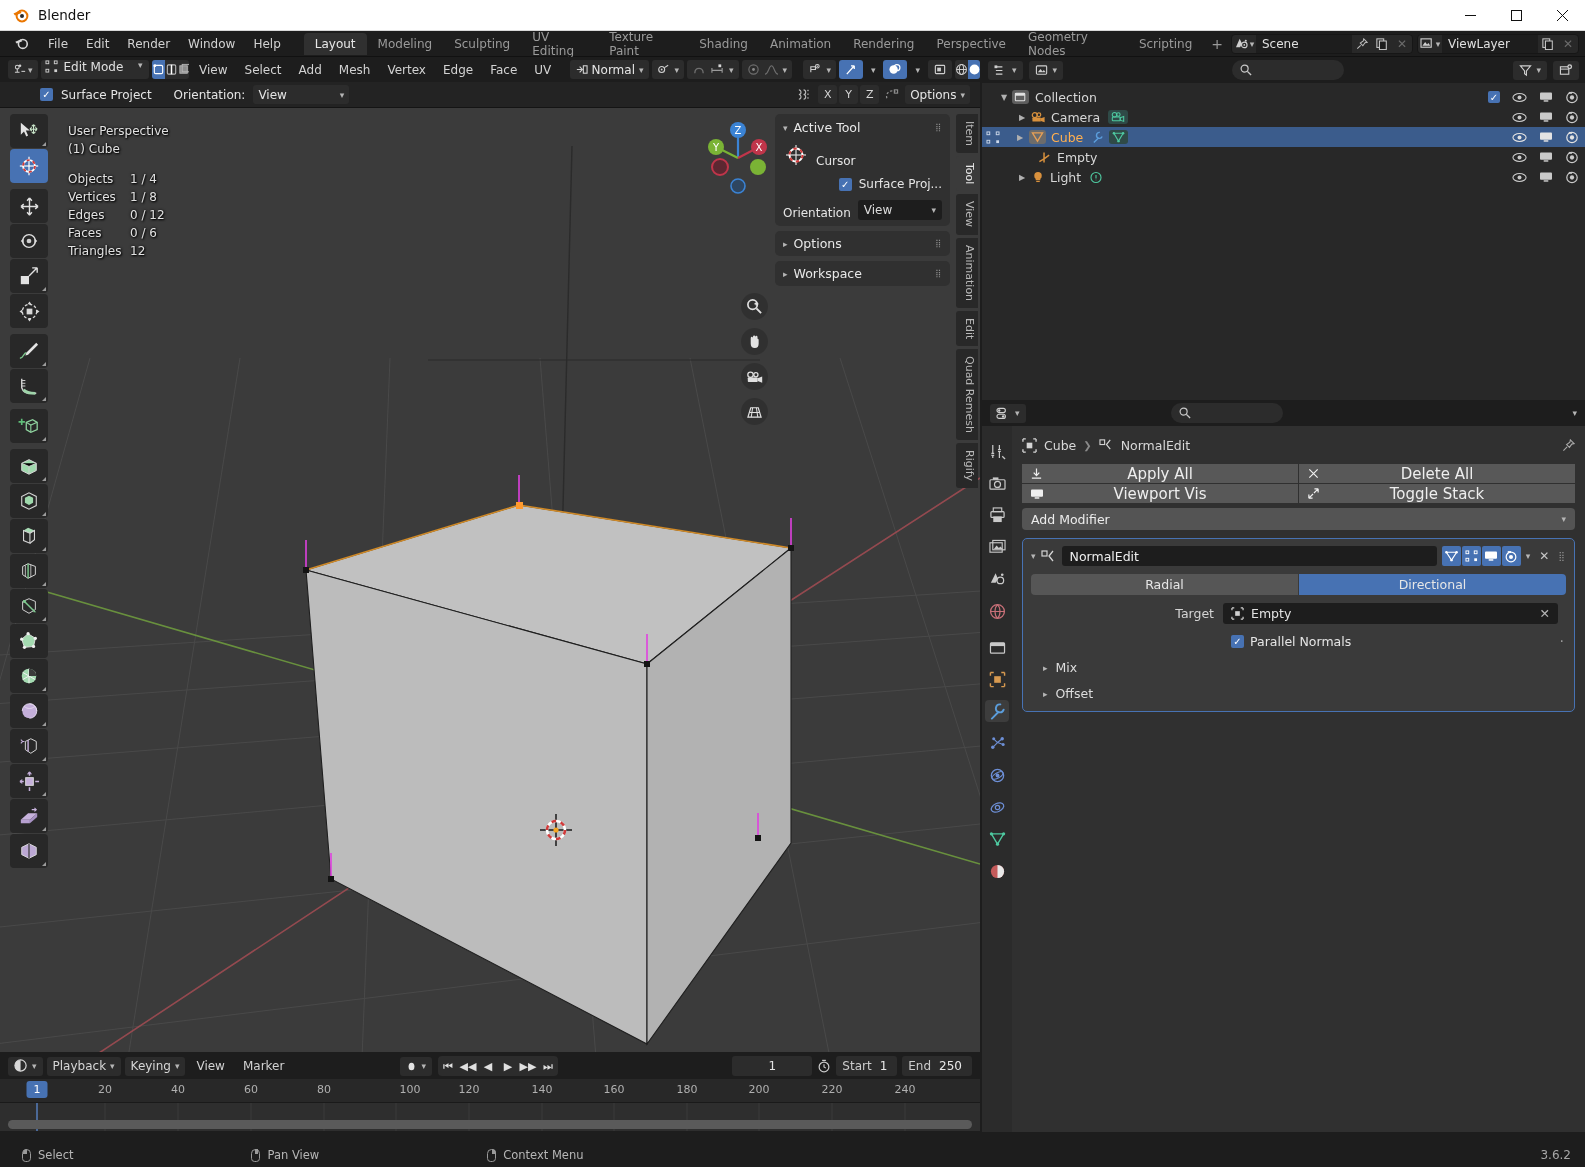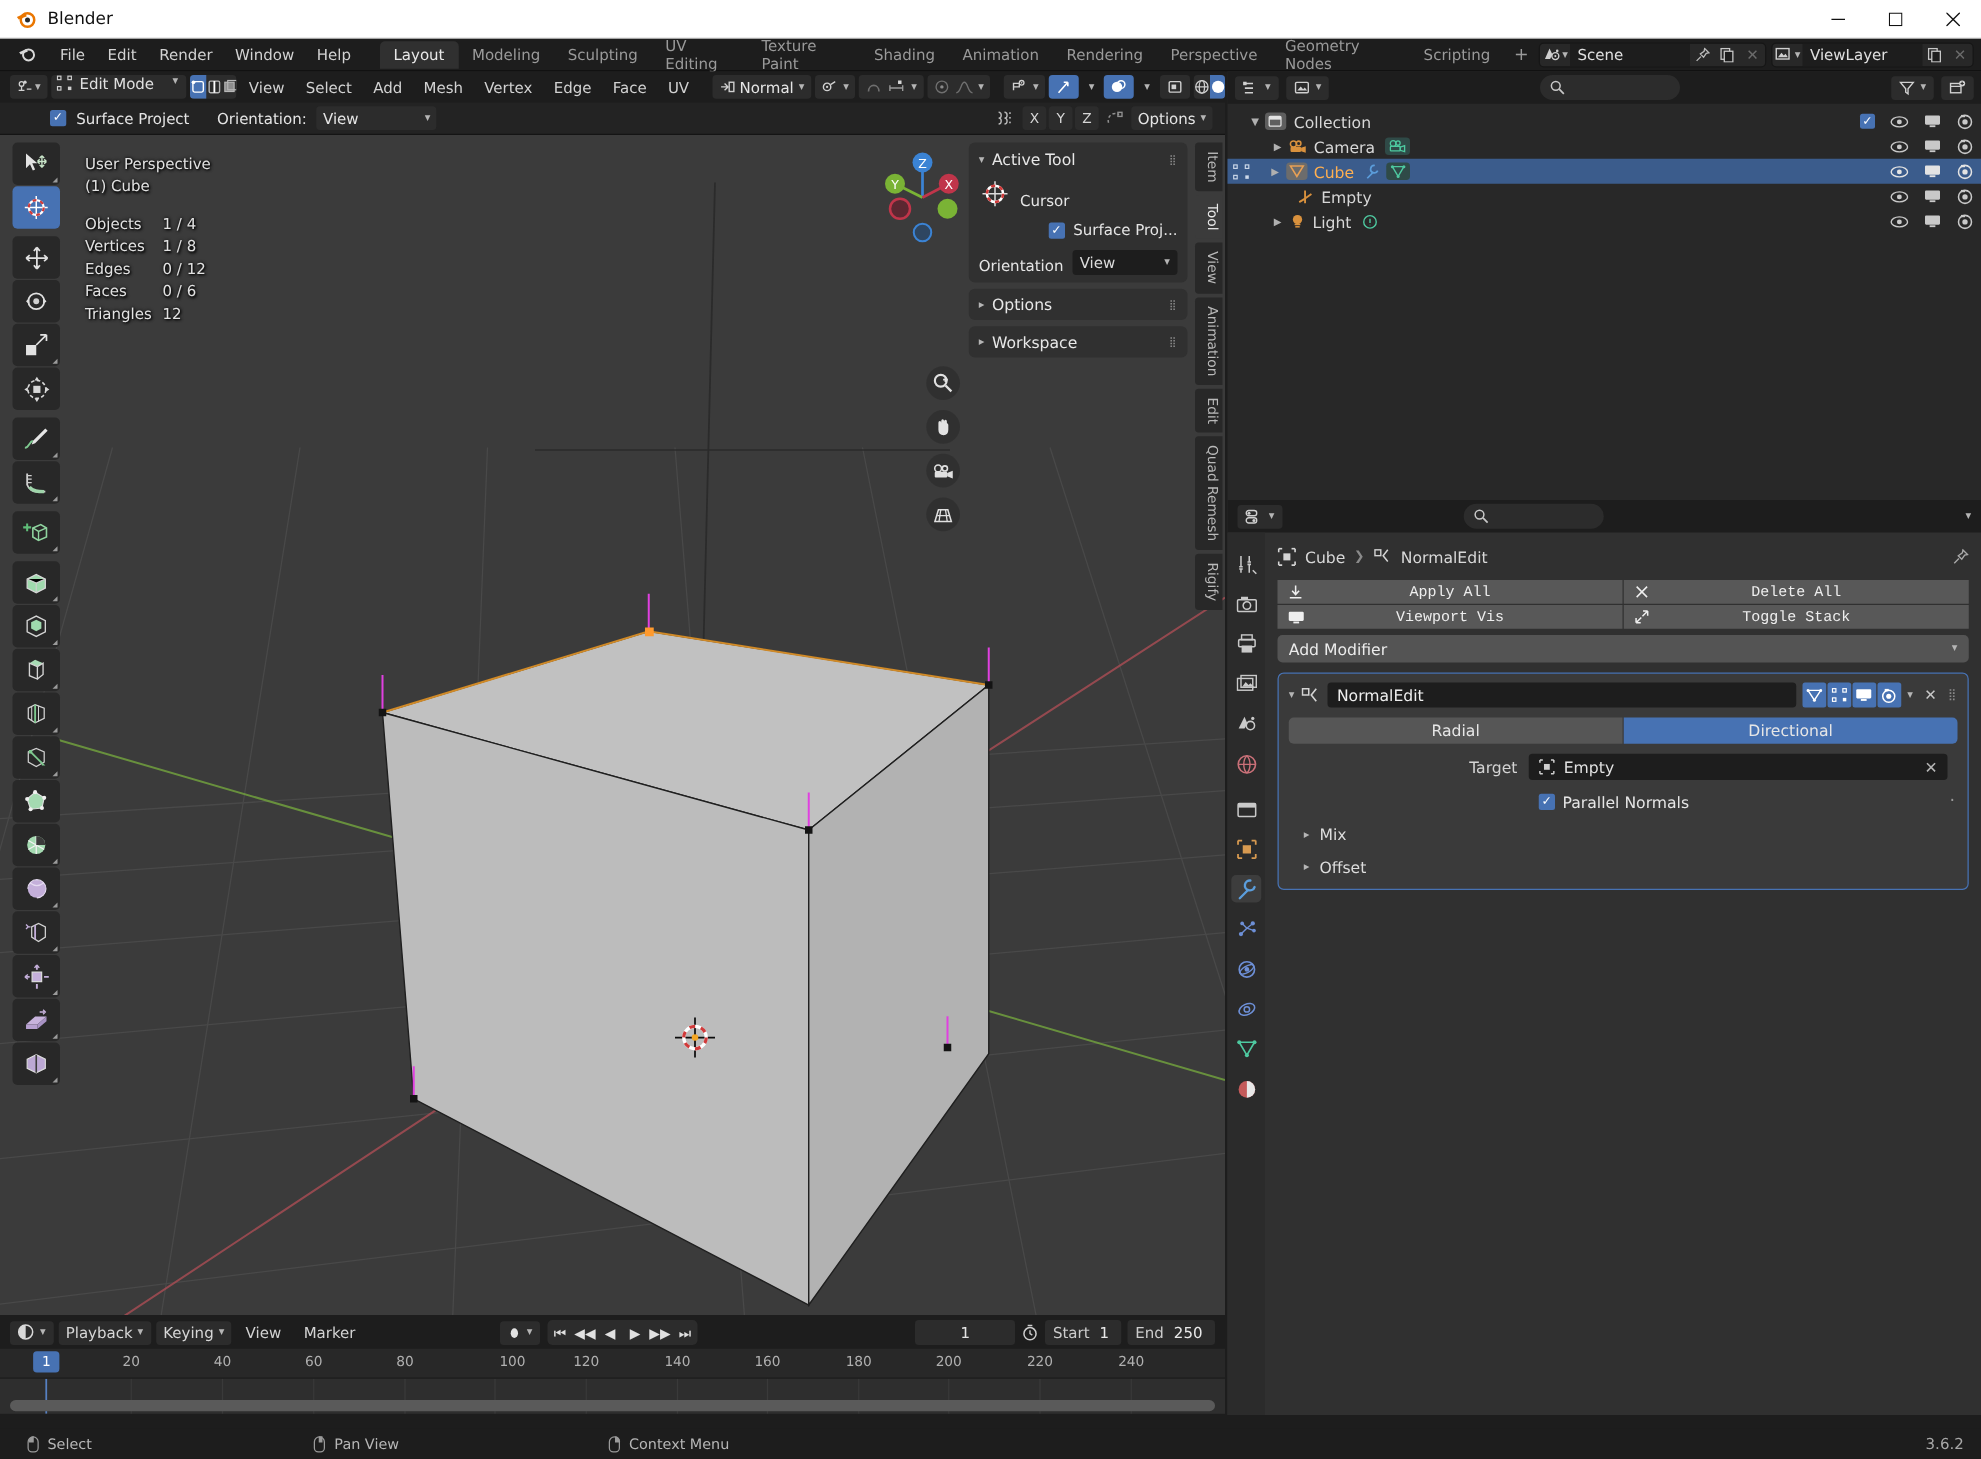--- a/index.html
+++ b/index.html
@@ -155,22 +155,22 @@
   .pr-search { background:#2c2c2c; border-radius:10px; height:20px; width:112px; display:flex;
                align-items:center; padding:0 8px; gap:5px; margin-left:auto; margin-right:auto; }
   .pr-tabs { position:absolute; left:0; top:26px; width:30px; bottom:0; background:#2b2b2b;
              display:flex; flex-direction:column; align-items:center; padding-top:14px; gap:10px; }
   .pr-tab { width:24px; height:22px; display:flex; align-items:center; justify-content:center; border-radius:4px;}
   .pr-tab.active { background:#3d3d3d; }
   .pr-main { position:absolute; left:30px; top:26px; right:0; bottom:0; padding: 8px 10px; }
   .breadcrumb { display:flex; align-items:center; gap:7px; font-size:12.5px; color:#d8d8d8; height:22px;}
   .bc-sep { color:#8a8a8a; font-size:10px; }
   .btn-grid { display:grid; grid-template-columns: 1fr 1fr; gap:1px; margin-top:8px; }
-  .gbtn { background:#585858; height:19px; display:flex; align-items:center; color:#eee; font-size:12px;
-          padding-left:8px; position:relative;font-family:Liberation Mono, monospace; }
+  .gbtn { background:#585858; height:19px; display:flex; align-items:center; color:#eee; font-size:15px;
+          padding-left:8px; position:relative; }
   .gbtn .gtxt { position:absolute; left:0; right:0; text-align:center; }
   .addmod { margin-top:5px; background:#545454; height:22px; border-radius:4px; display:flex;
             align-items:center; padding:0 9px; font-size:12.5px; color:#ececec; }
   .mod-card { margin-top:8px; border:1px solid #4772b3; border-radius:5px; background:#3a3a3a;
               padding:6px 8px 10px 8px; }
   .mod-head { display:flex; align-items:center; gap:5px; height:22px; }
   .mod-name { flex:1; background:#1d1d1d; height:20px; border-radius:3px; display:flex;
               align-items:center; padding:0 8px; font-size:12.5px; color:#eee; }
   .mod-togs { display:flex; gap:1px; }
   .mod-tog { width:19px; height:20px; display:flex; align-items:center; justify-content:center;

